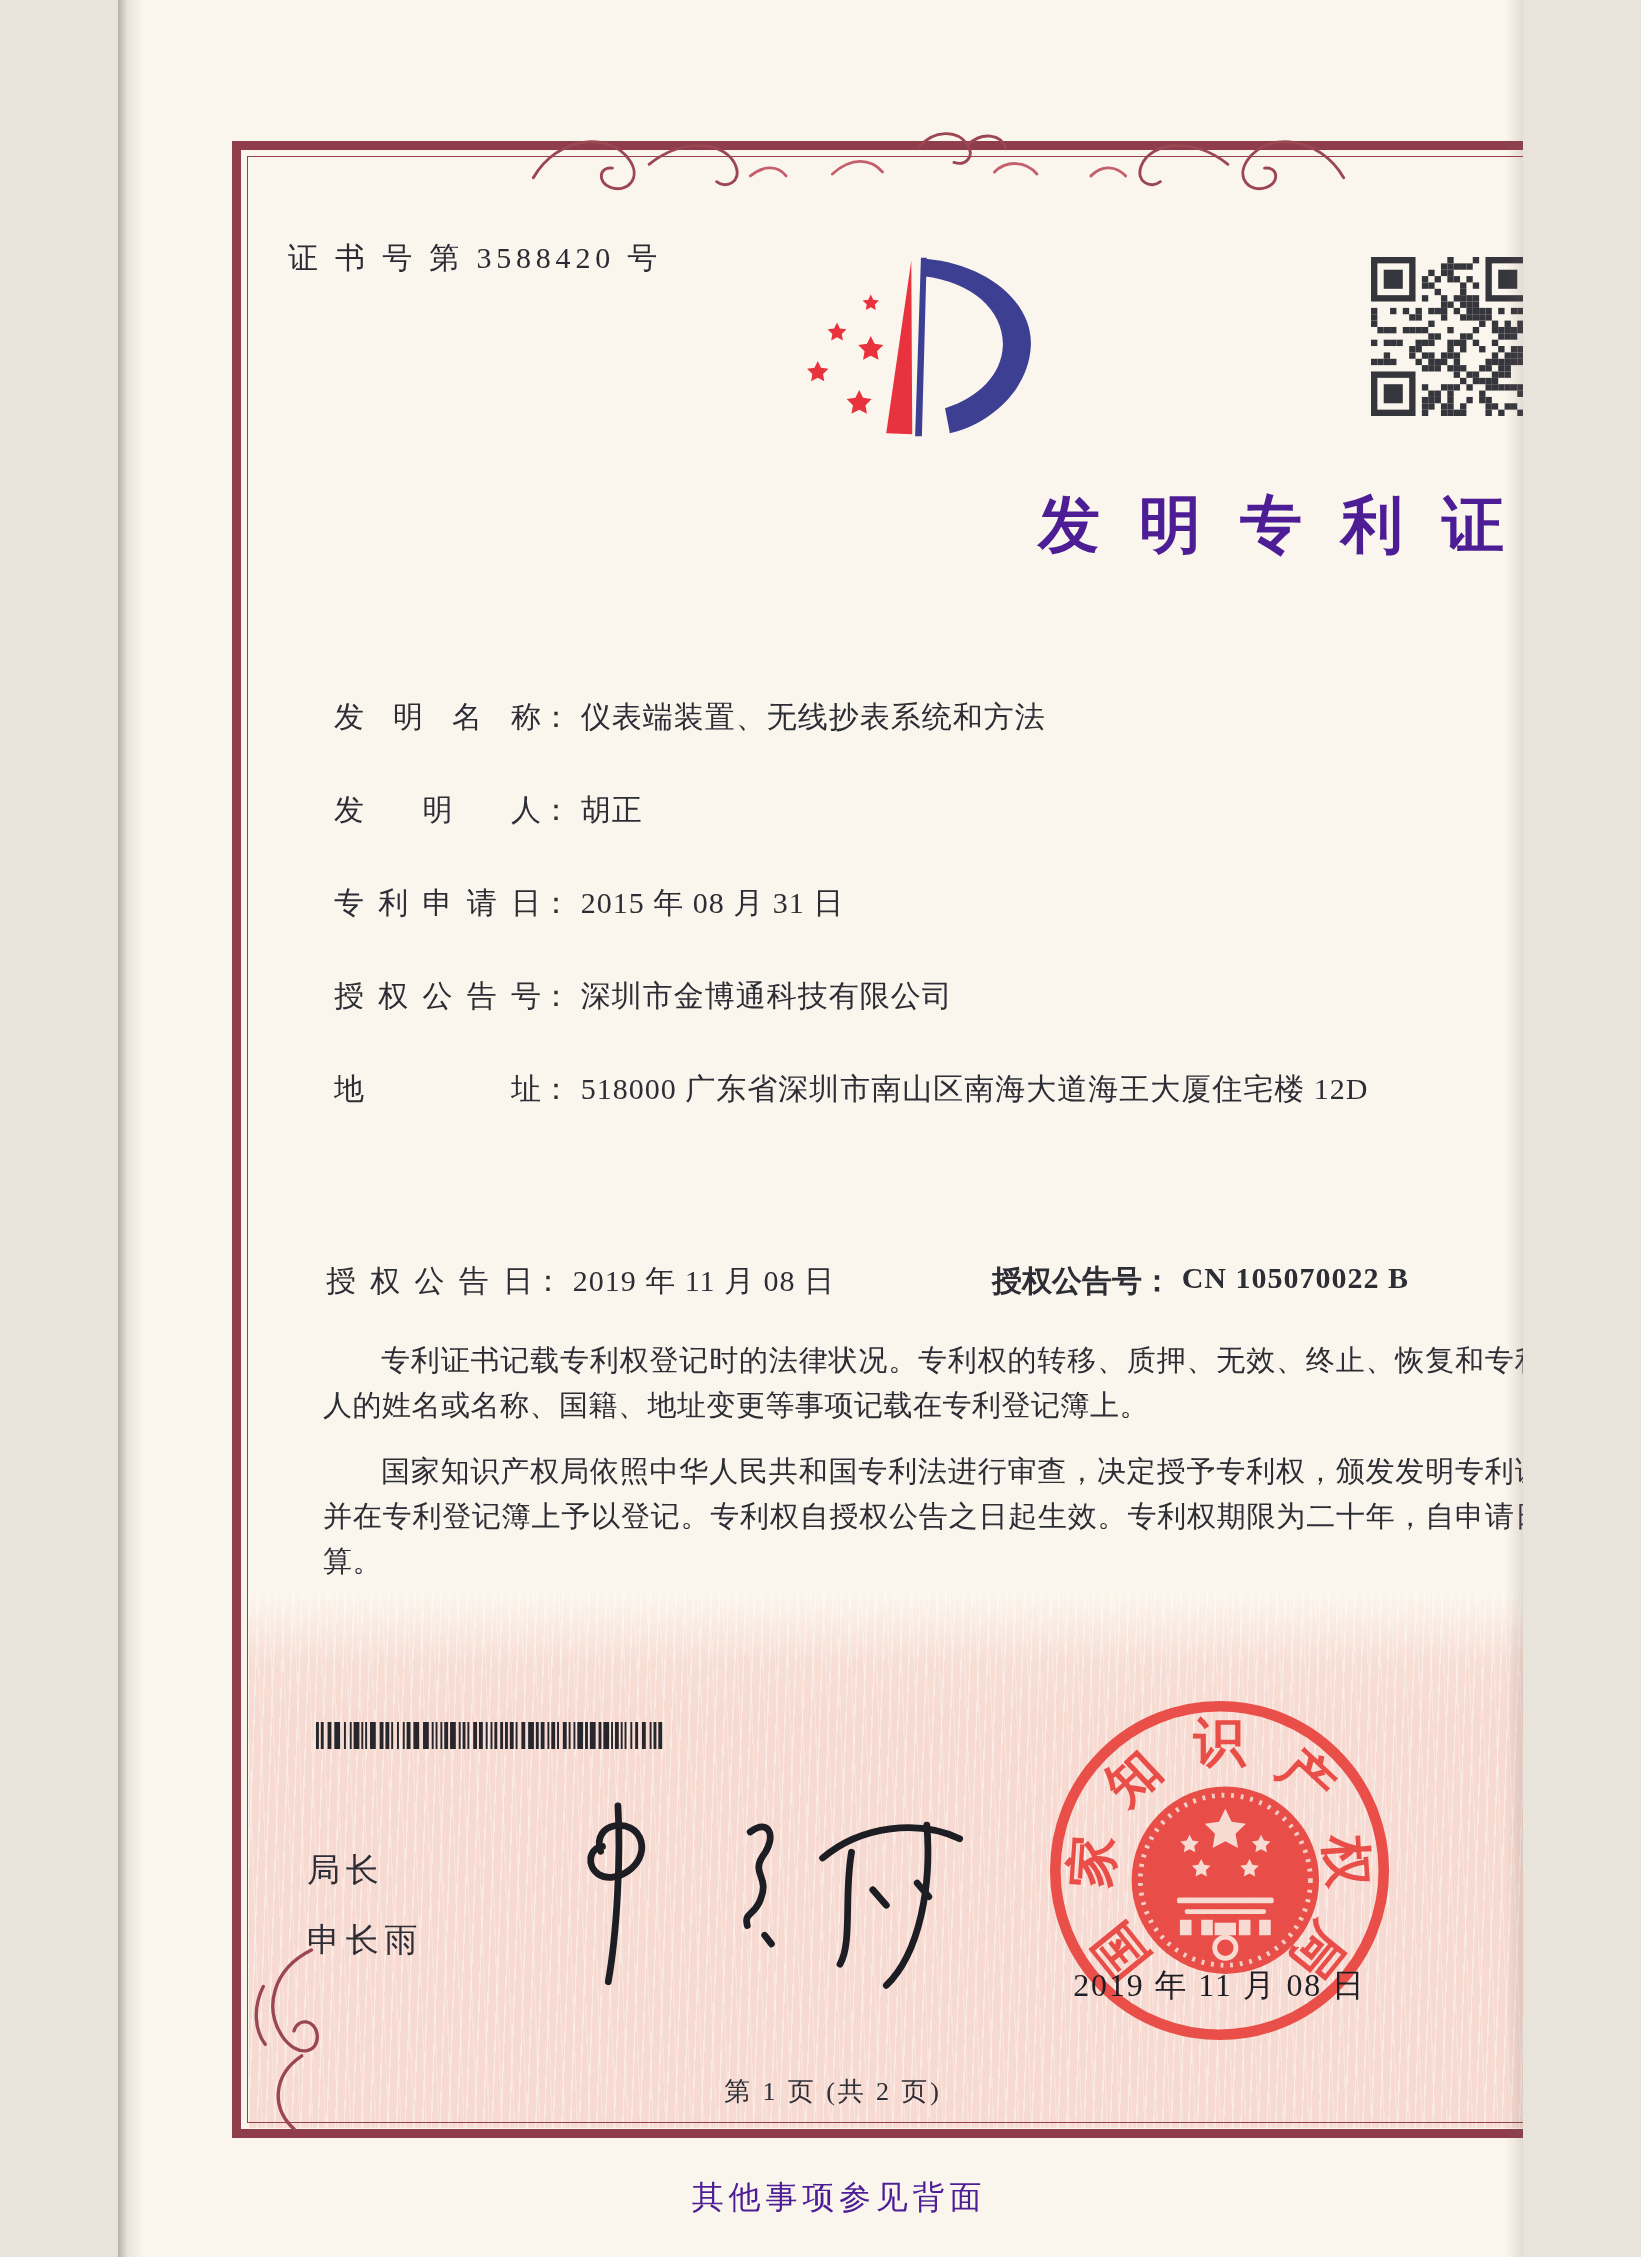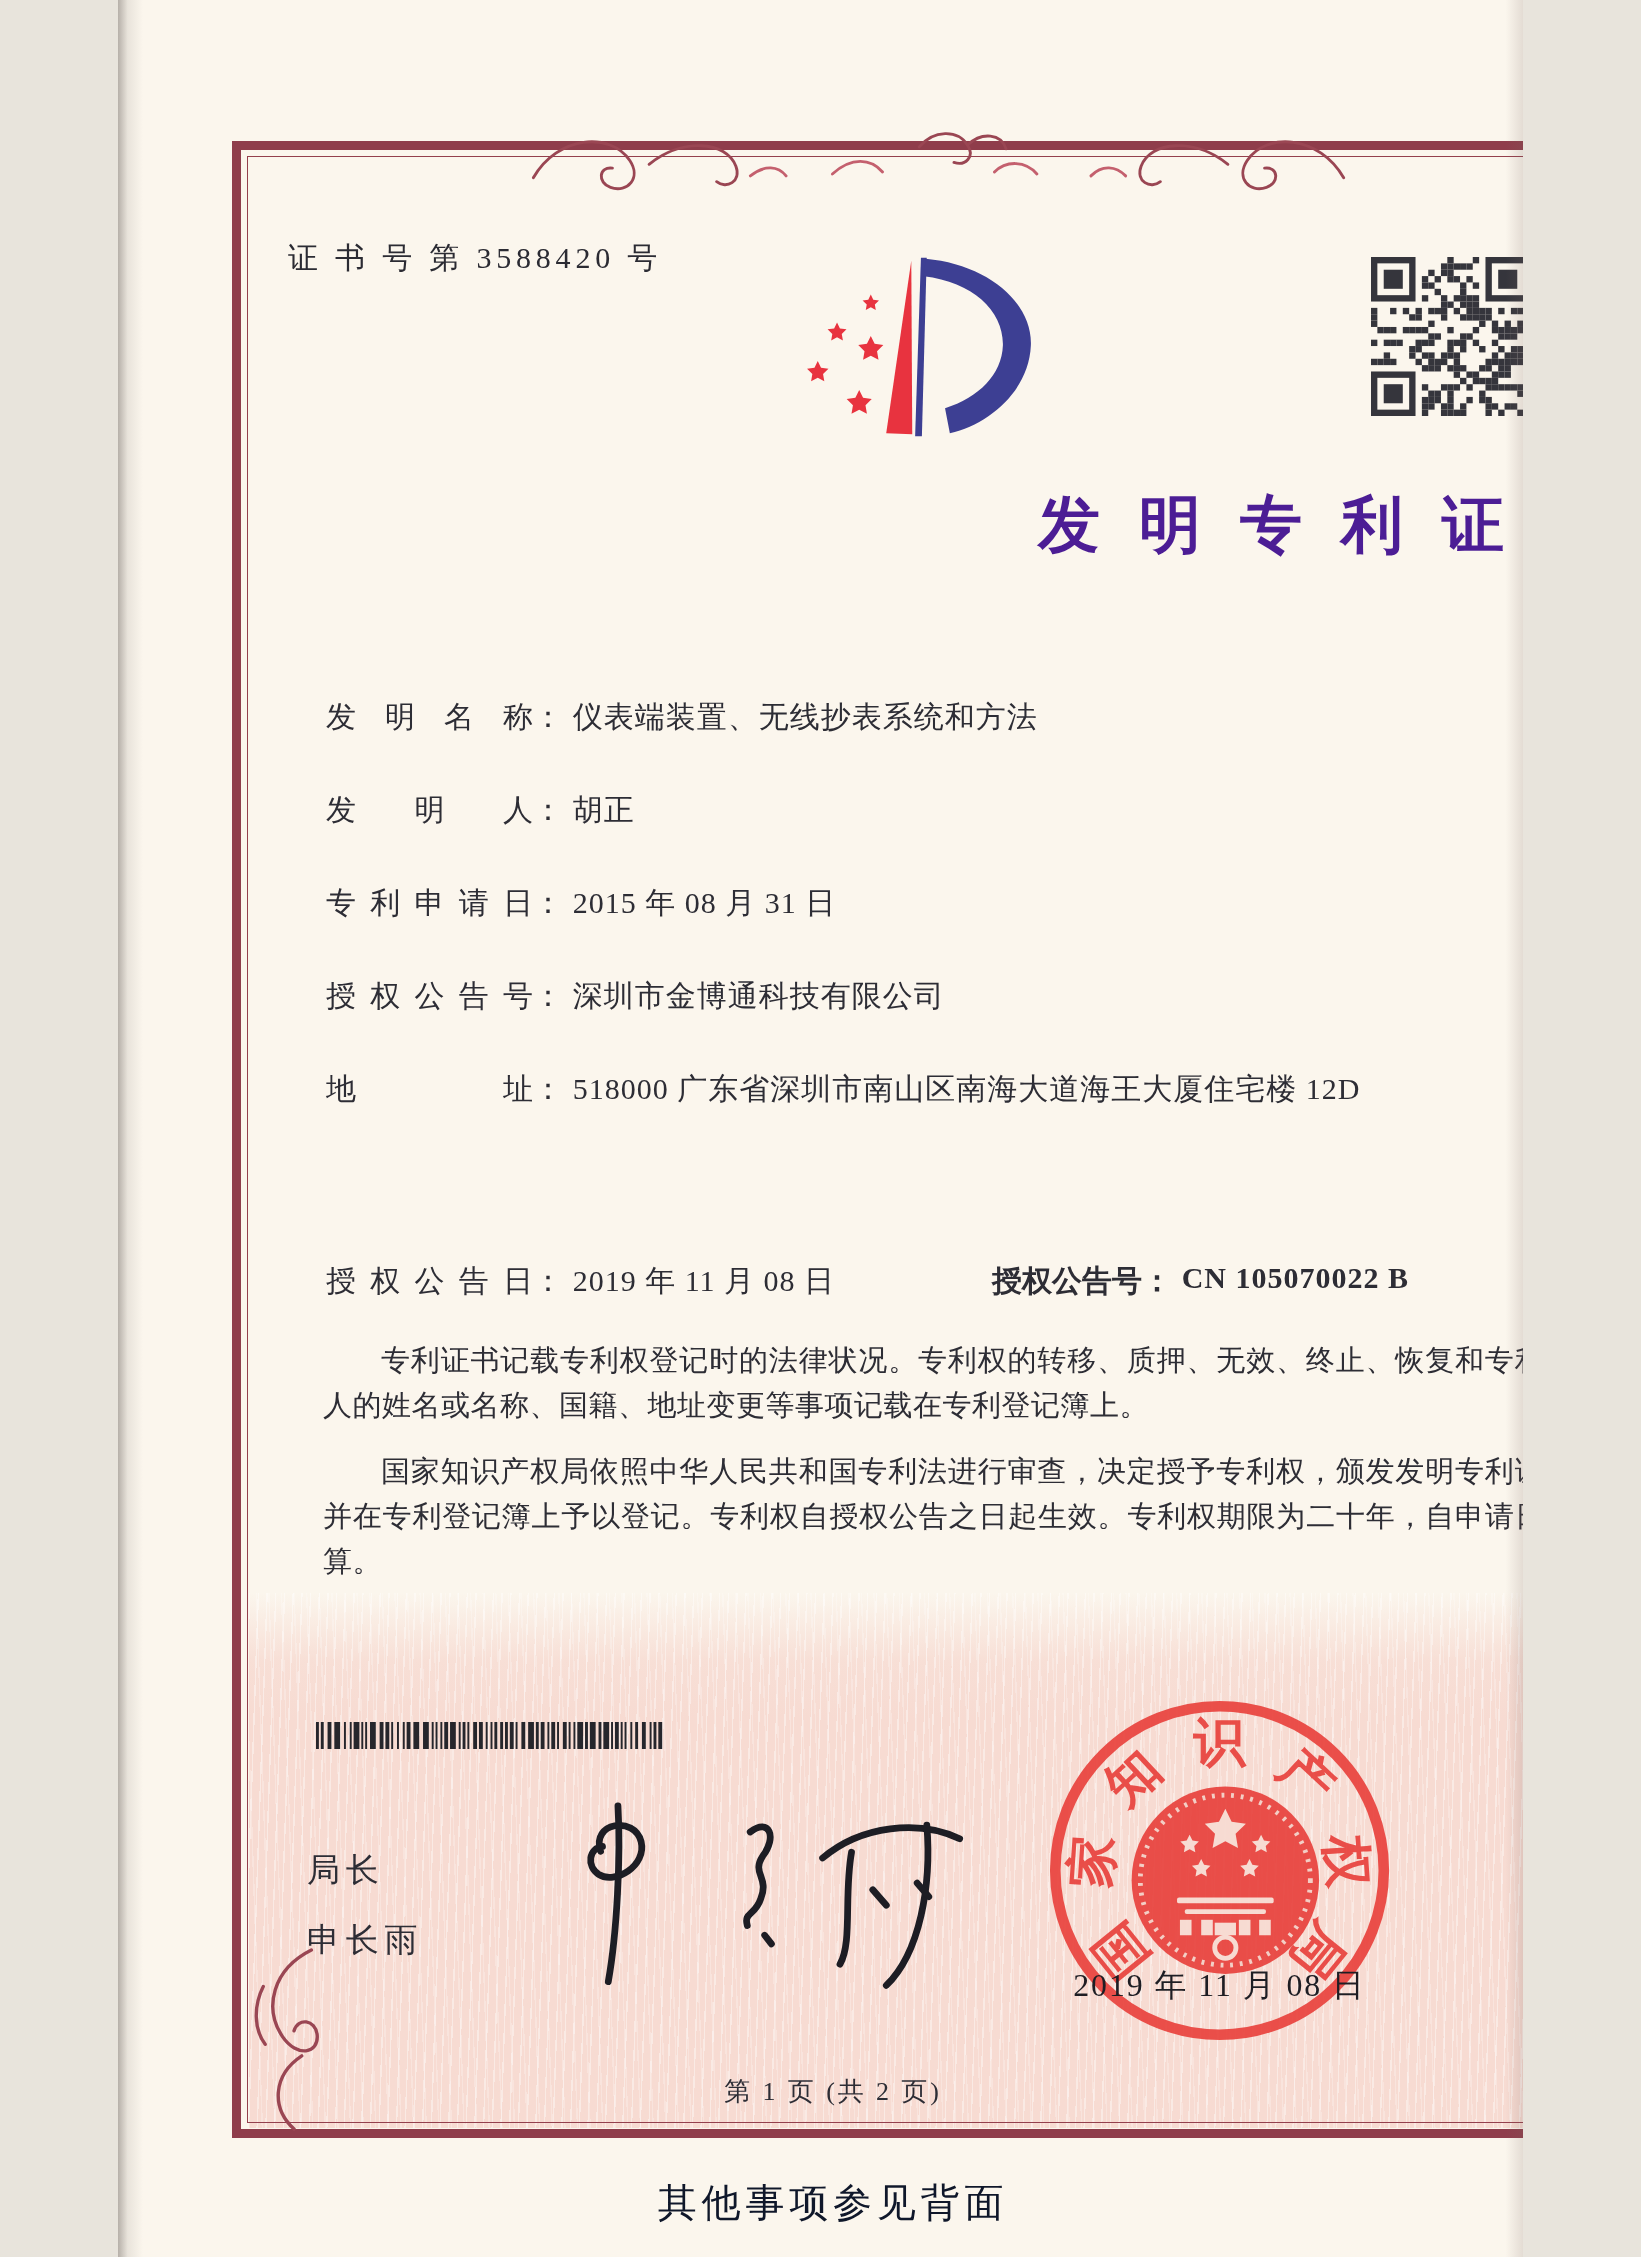--- a/index.html
+++ b/index.html
@@ -31,21 +31,21 @@
       repeating-linear-gradient(88deg,rgba(255,255,255,.35) 0 1.4px,rgba(255,255,255,0) 1.4px 12.6px);}
 
   .abs{position:absolute;z-index:3;}
 
   .cert-no{left:170px;top:238px;font-size:30px;letter-spacing:4.8px;color:#2b2b33;}
 
   .title{left:116px;top:483px;width:1410px;text-align:right;
     font-size:62px;font-weight:600;letter-spacing:39px;text-indent:39px;color:#4c1d95;}
 
   
-  .fields{left:208px;top:697px;width:1255px;}
+  .fields{left:216px;top:697px;width:1255px;}
   .frow{height:93px;font-size:30px;white-space:nowrap;}
   .flabel{display:inline-block;width:207px;text-align:justify;text-align-last:justify;vertical-align:top;}
   .fcolon{display:inline-block;vertical-align:top;}
   .fvalue{display:inline-block;padding-left:9.7px;vertical-align:top;letter-spacing:1px;}
 
   .grant-row{left:208px;top:1261px;width:1265px;font-size:30px;white-space:nowrap;}
   .grant-right{position:absolute;left:666px;top:0;font-weight:bold;}
 
   .paras{left:205px;top:1338px;width:1251px;}
   .paras p{margin:0;font-size:29px;line-height:45px;text-indent:2em;text-align:justify;letter-spacing:0.5px;}
@@ -53,21 +53,21 @@
 
   .barcode{left:198px;top:1722px;width:351px;height:27px;}
 
   .signer-title{left:189px;top:1848px;font-size:33px;letter-spacing:5.8px;}
   .signer-name{left:189px;top:1918px;font-size:33px;letter-spacing:5.8px;}
 
   .signature{left:415px;top:1798px;z-index:4;}
   .seal{left:917px;top:1685px;z-index:4;}
 
   .page-info{left:126px;top:2074px;width:1178px;text-align:center;font-size:26px;letter-spacing:2.9px;}
-  .back-note{left:126px;top:2176px;width:1178px;text-align:center;font-size:39px;letter-spacing:4.8px;color:#0f172a;}
+  .back-note{left:132px;top:2176px;width:1178px;text-align:center;font-size:32px;letter-spacing:4.8px;color:#4c1d95;}
 
   .logo{left:666px;top:243px;}
   .qr{left:1253px;top:257px;}
 
   .ornament{z-index:2;pointer-events:none;}
 </style>
 </head>
 <body>
 
 <div class="page">

